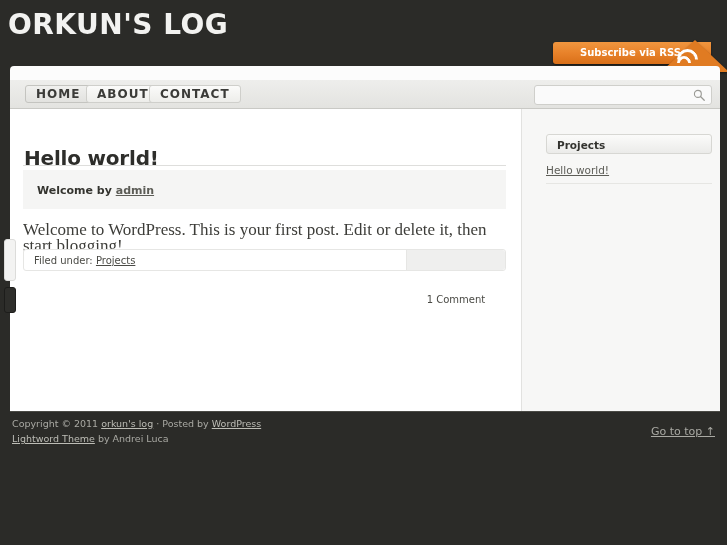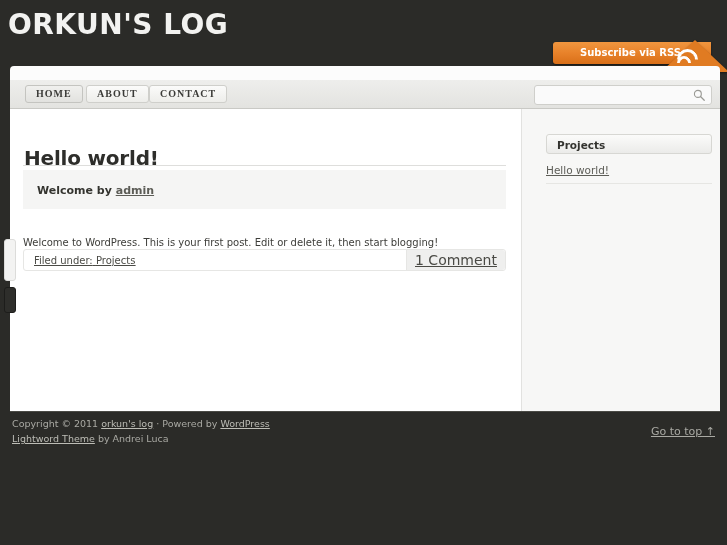--- a/index.html
+++ b/index.html
@@ -92,30 +92,29 @@
     position: absolute; left: 10px; top: 80px;
     width: 710px; height: 28px;
     background: linear-gradient(to bottom, #eeeeec 0%, #e3e3e0 100%);
     border-bottom: 1px solid #c9c9c5;
   }
   .nav-item {
     position: absolute; top: 5px;
     height: 16px;
     padding: 0 10px;
     line-height: 16px;
-    font-size: 10px;
+    font-size: 12px;
     font-weight: bold;
     letter-spacing: 1px;
     text-transform: uppercase;
     color: #3b3b38;
     border: 1px solid #cfcfcb;
     border-radius: 3px;
     background: linear-gradient(to bottom, #fbfbfa 0%, #ededea 100%);
     white-space: nowrap;
-    font-family: Liberation Serif, serif;
   }
   .nav-item.active {
     background: linear-gradient(to bottom, #f0f0ee 0%, #e2e2df 100%);
     border-color: #c4c4c0;
   }
 
   
   #search-box {
     position: absolute; left: 534px; top: 85px;
     width: 176px; height: 18px;
@@ -172,53 +171,53 @@
   #post-meta-text {
     position: absolute; left: 14px; top: 14px;
     font-size: 11px; font-weight: bold; color: #34342f;
   }
   #post-meta-text a {
     color: #5c5c56;
     font-weight: bold;
     text-decoration: underline;
   }
   #post-excerpt {
-    position: absolute; left: 13px; top: 116px;
+    position: absolute; left: 13px; top: 96px;
     width: 490px;
-    font-size: 10px; color: #3d3d39;
+    font-size: 17px; color: #3d3d39;
     line-height: 16px;
+    font-family: Liberation Serif, serif;
   }
   #post-footer {
     position: absolute; left: 13px; top: 140px;
     width: 483px; height: 22px;
     border: 1px solid #e6e6e4;
     border-radius: 3px;
     background: #ffffff;
     box-sizing: border-box;
   }
   #filed-under {
     position: absolute; left: 10px; top: 5px;
     font-size: 10px; color: #4a4a45;
     white-space: nowrap;
-    text-decoration: underline;
   }
   #filed-under a { color: #4a4a45; text-decoration: underline; }
   #comment-cell {
     position: absolute; right: 0; top: 0;
     width: 98px; height: 20px;
     background: #efefee;
     border-left: 1px solid #e6e6e4;
     border-radius: 0 3px 3px 0;
     text-align: center;
   }
   #comment-link {
     display: inline-block;
     line-height: 20px;
-    font-size: 14px; color: #4a4a45;
-    text-decoration: underline;
+    font-size: 10px; color: #4a4a45;
+    margin-top: 40px;
   }
 
   
   #widget-title {
     position: absolute; left: 24px; top: 25px;
     width: 166px; height: 20px;
     box-sizing: border-box;
     background: linear-gradient(to bottom, #fbfbfa 0%, #ebebe9 100%);
     border: 1px solid #d7d7d3;
     border-radius: 3px;
@@ -342,21 +341,21 @@
     <div class="edge-box" id="edge-box-1"></div>
     <div class="edge-box" id="edge-box-2"></div>
   </div>
 
   <div id="footer">
     <div id="footer-sep"></div>
     <div id="footer-left">
       <div>
         <span>Copyright © 2011</span>
         <a>orkun's log</a>
-        <span>· Powered by</span>
+        <span>· Posted by</span>
         <a>WordPress</a>
       </div>
       <div>
         <a>Lightword Theme</a>
         <span>by Andrei Luca</span>
       </div>
     </div>
     <a id="go-top">Go to top ↑</a>
   </div>
 

